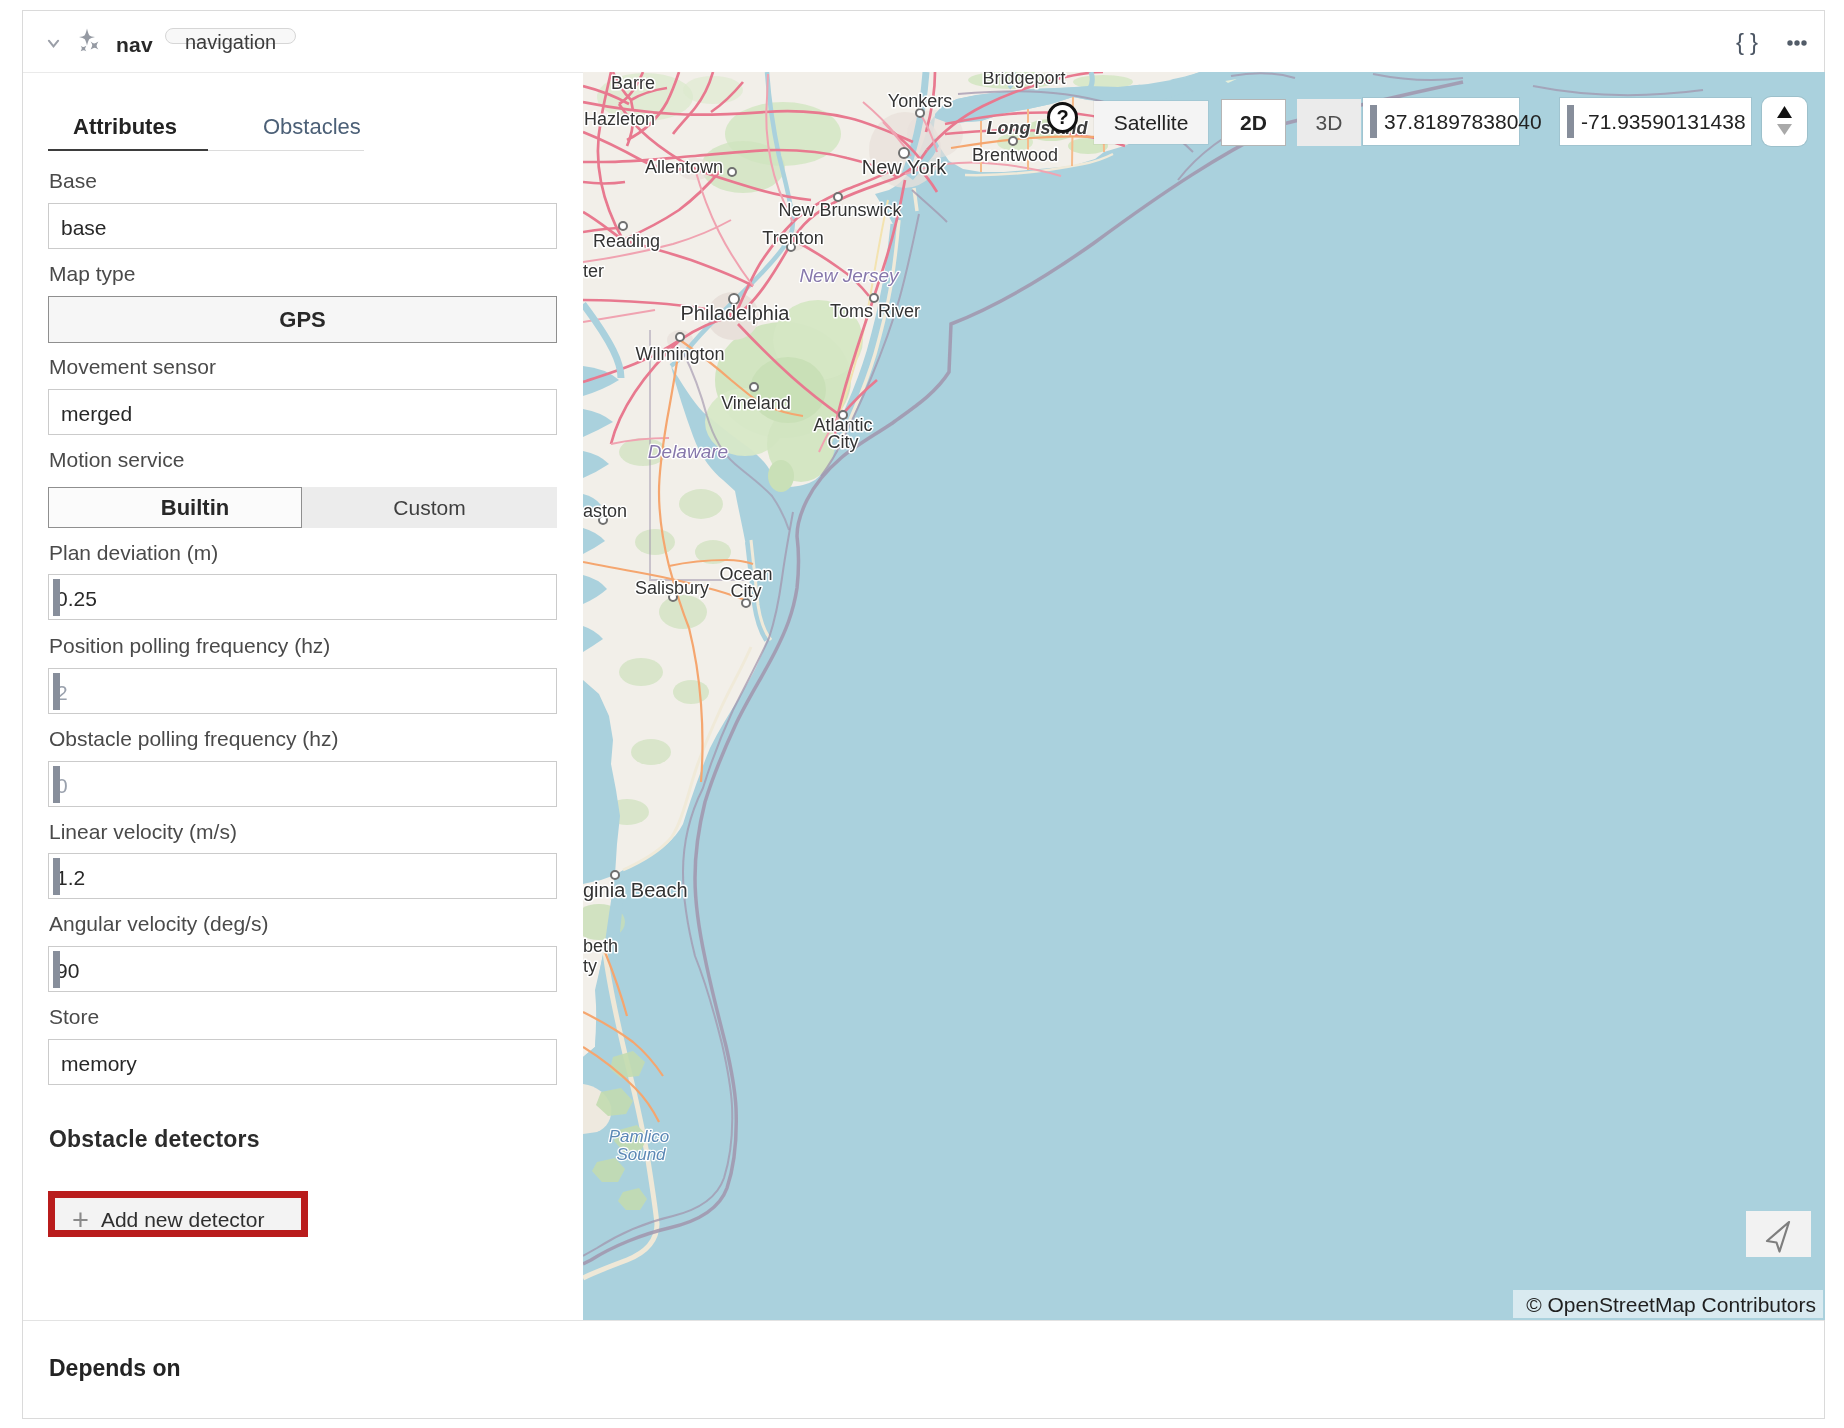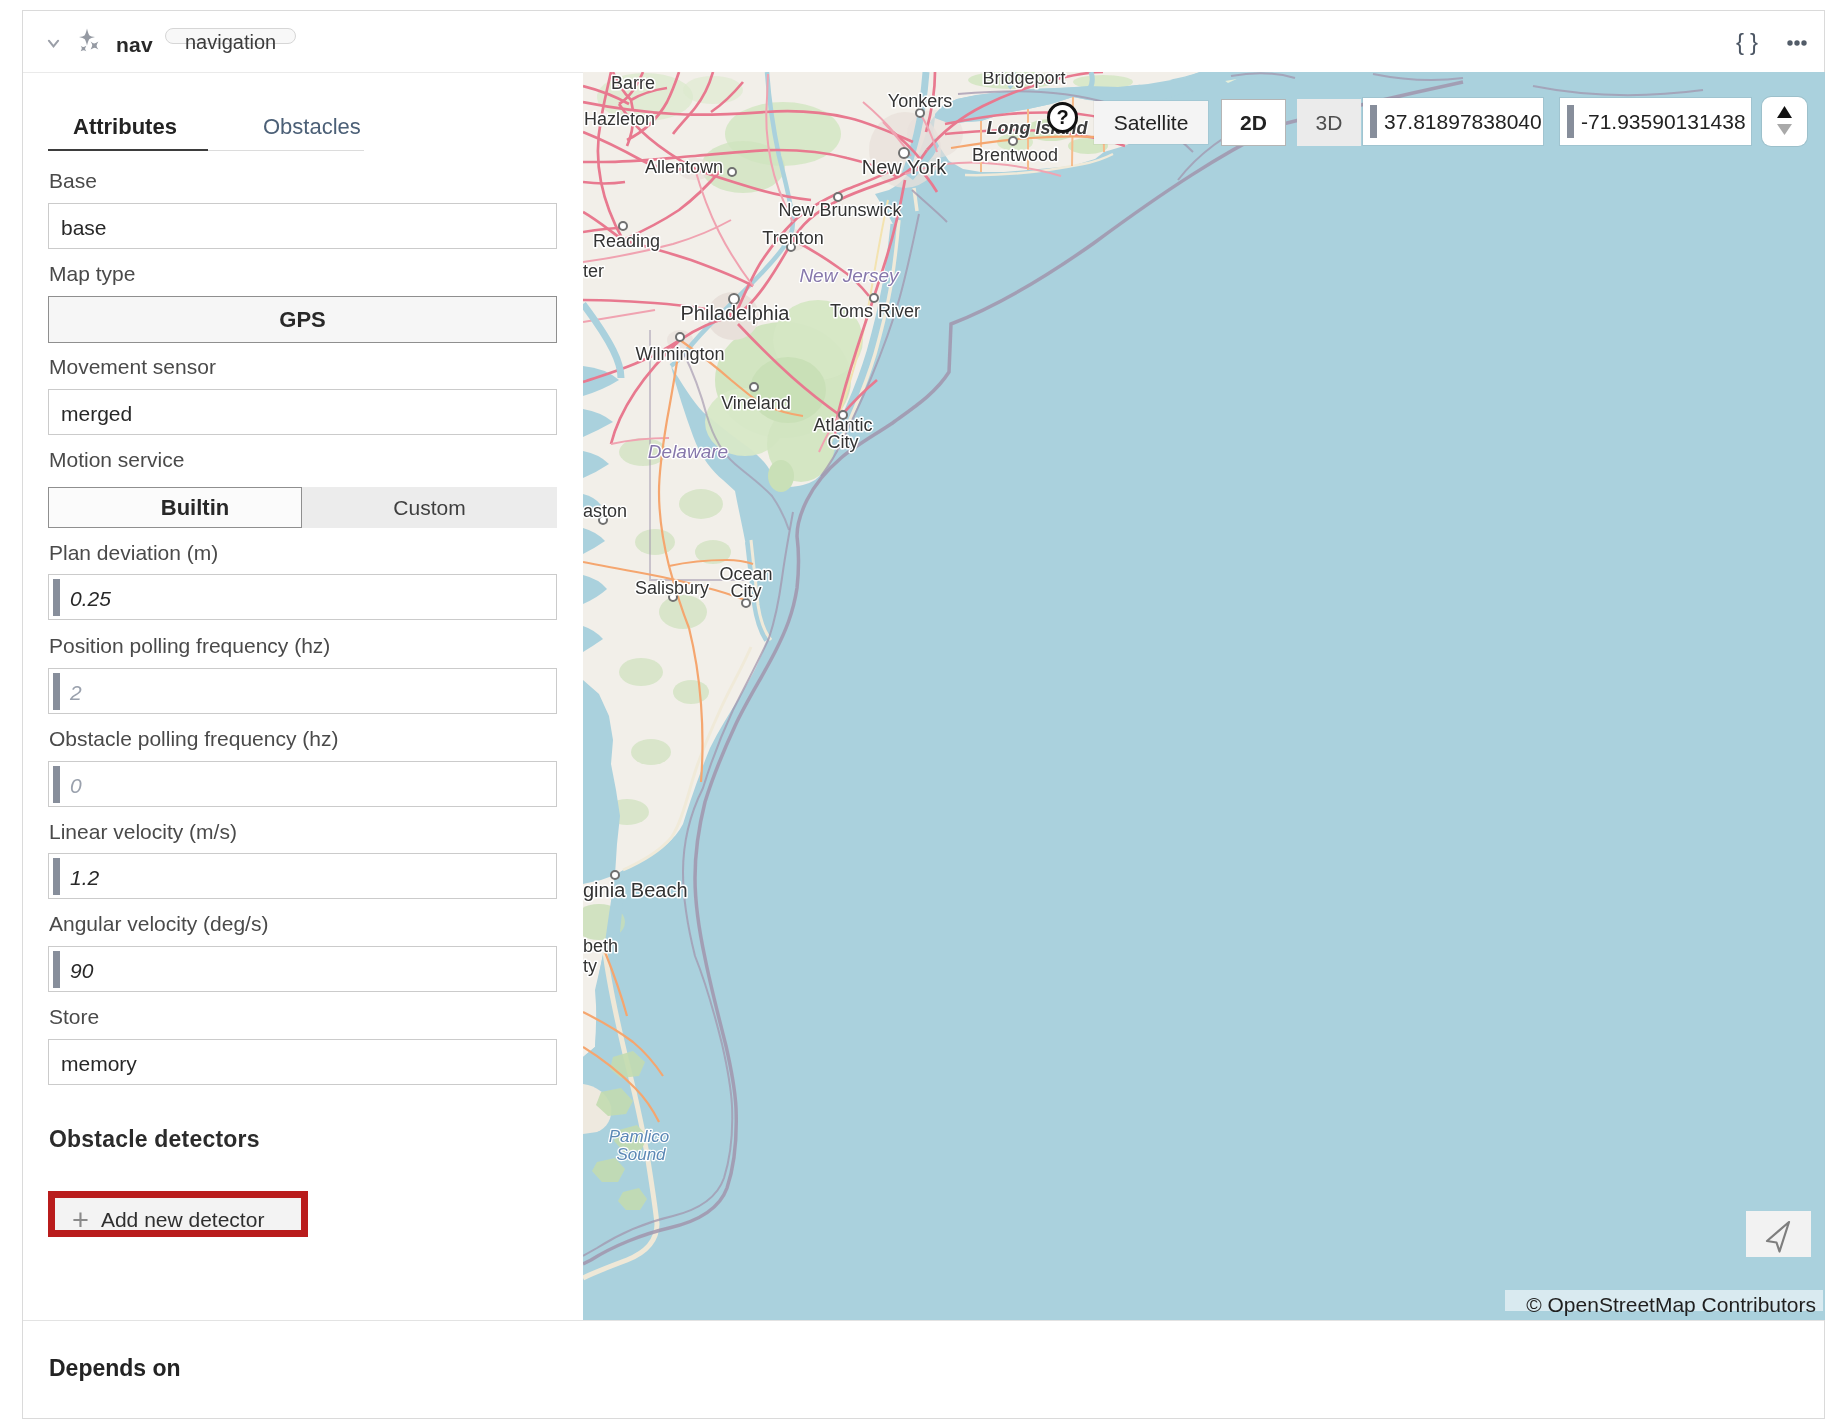--- a/index.html
+++ b/index.html
@@ -12,21 +12,21 @@
   .chev { position:absolute; left:24px; top:26px; width:13px; height:13px; }
   .nav-name { position:absolute; left:93px; top:22px; font-size:21px; font-weight:bold; color:#282828; letter-spacing:0.2px; }
   .pill { position:absolute; left:142px; top:17px; height:16px; padding:0 19px; border:1px solid #d6d6d6; border-radius:15px; background:#f8f8f8; font-size:20px; color:#3c3c3c; line-height:26px; }
   .codeico { position:absolute; left:1713px; top:17px; font-size:24px; color:#4b5563; font-weight:normal; letter-spacing:2px;}
   .tab-a { position:absolute; left:50px; top:103px; font-size:22px; font-weight:bold; color:#232323; }
   .tab-b { position:absolute; left:212px; top:103px; font-size:22px; color:#4c6077;margin-left:28px; }
   .tab-line-dark { position:absolute; left:25px; top:138px; width:160px; height:2px; background:#3d3d3d; }
   .tab-line-lite { position:absolute; left:185px; top:139px; width:156px; height:1px; background:#dcdcdc; }
   .lbl { position:absolute; left:26px; font-size:21px; color:#4a4a4a; }
   .inp { position:absolute; left:25px; width:509px; height:46px; border:1px solid #cbcbcb; background:#fff; font-size:21px; color:#282828; line-height:47px; padding-left:12px; }
-  .inp.num { padding-left:21px;font-style:italic; }
+  .inp.num { padding-left:7px; }
   .bar { position:absolute; left:30px; width:7px; height:37px; background:#878e9b; }
   .ph { color:#9aa1ad; }
   .gps { position:absolute; left:25px; width:509px; height:47px; border:1px solid #8f8f8f; background:#f6f6f6; text-align:center; font-size:22px; font-weight:bold; color:#282828; line-height:45px; }
   .seg { position:absolute; left:25px; width:509px; height:41px; background:#ececec; }
   .seg .on { position:absolute; left:0; top:0; width:254px; height:41px; background:#fbfbfb; border:1px solid #8f8f8f; text-align:center; font-weight:bold; font-size:22px; color:#282828; line-height:39px;padding-left:40px; }
   .seg .off { position:absolute; left:254px; top:0; width:255px; height:41px; text-align:center; font-size:21px; color:#3f3f3f; line-height:41px; }
   .h2 { position:absolute; left:26px; font-size:23px; font-weight:bold; color:#2b2b2b; letter-spacing:0.2px; }
   .addbtn { position:absolute; left:25px; top:1180px; width:260px; height:46px; background:#f3f3f3; border:7px solid #b91c1c; font-size:21px; color:#2f2f2f; line-height:44px; }
   .addbtn .plus { color:#8a8a8a; font-size:29px; font-weight:normal; margin:0 12px 0 17px; vertical-align:-3px;}
   
@@ -38,21 +38,21 @@
   #map { position:absolute; left:560px; top:61px; width:1242px; height:1248px; overflow:hidden; background:#aacfdb; }
   .mapbtn { position:absolute; height:43px; background:#f4f4f4; color:#222; font-size:21px; text-align:center; box-shadow:0 0 0 1px rgba(0,0,0,0.04); }
   .help { position:absolute; left:464px; top:30px; width:31px; height:31px; border-radius:50%; background:#fff; border:3px solid #111; color:#111; font-size:20px; font-weight:bold; text-align:center; line-height:25px; }
   .sat { left:511px; top:29px; width:114px; line-height:43px; }
   .d2 { position:absolute; left:638px; top:27px; width:65px; height:47px; background:#fff; border:1px solid #b5b5b5; font-weight:bold; font-size:21px; color:#222; text-align:center; line-height:45px; }
   .d3 { position:absolute; left:703px; top:27px; width:64px; height:47px; background:#ebebeb; font-size:21px; color:#4e4e4e; text-align:center; line-height:47px;margin-left:11px; }
   .coord { position:absolute; top:26px; height:47px; background:#fff; font-size:21px; color:#222; line-height:47px; box-shadow:0 0 0 1px rgba(0,0,0,0.06);}
   .coord .cbar { position:absolute; left:7px; top:7px; width:7px; height:33px; background:#878e9b; }
   .spin { position:absolute; left:1179px; top:25px; width:45px; height:49px; background:#fff; border-radius:9px; box-shadow:0 0 0 1px rgba(0,0,0,0.08); }
   .locbtn { position:absolute; left:1163px; top:1139px; width:65px; height:46px; background:#f2f2f2; }
-  .attr { position:absolute; right:2px; top:1218px; height:21px; background:rgba(255,255,255,0.55); font-size:21px; color:#1f1f1f; line-height:30px; padding:0 7px 0 21px; }
+  .attr { position:absolute; right:2px; top:1218px; height:28px; background:rgba(255,255,255,0.55); font-size:21px; color:#1f1f1f; line-height:30px; padding:0 7px 0 13px; }
 </style>
 </head>
 <body>
 <div id="page">
   <div class="card">
     <div class="hdr">
       <svg class="chev" viewBox="0 0 14 14">
           <path d="M2 4 L7 10 L12 4" fill="none" stroke="#9b9fa8" stroke-width="2.2" stroke-linecap="round"></path>
         </svg>
       <svg class="abs" style="left:55px;top:16px" width="26" height="28" viewBox="0 0 26 28">
@@ -327,21 +327,21 @@
           <text x="266" y="210" font-size="19" fill="#8677ab" text-anchor="middle">New Jersey</text>
           <text x="105" y="386" font-size="19" fill="#8677ab" text-anchor="middle">Delaware</text>
           <text x="56" y="1070" font-size="17" fill="#5b88b5" text-anchor="middle">Pamlico</text>
           <text x="58" y="1088" font-size="17" fill="#5b88b5" text-anchor="middle">Sound</text>
         </g>
       </svg>
       <div class="help">?</div>
       <div class="mapbtn sat">Satellite</div>
       <div class="d2">2D</div>
       <div class="d3">3D</div>
-      <div class="coord" style="left:780px;width:180px;padding-left:21px;">37.81897838040<span class="cbar"></span></div>
+      <div class="coord" style="left:780px;width:156px;padding-left:21px;">37.81897838040<span class="cbar"></span></div>
       <div class="coord" style="left:977px;width:191px;padding-left:21px;">-71.93590131438<span class="cbar"></span></div>
       <div class="spin">
         <svg width="45" height="49" viewBox="0 0 45 49">
             <path d="M22.5 9 L30 21 L15 21 Z" fill="#111"></path>
             <path d="M22.5 38 L30 27 L15 27 Z" fill="#a9a9a9"></path>
           </svg>
       </div>
       <div class="locbtn">
         <svg width="65" height="46" viewBox="0 0 65 46">
             <path d="M43 11 L21 30 L30.5 31.5 L33.5 40.5 Z" fill="none" stroke="#7e7e7e" stroke-width="2.2" stroke-linejoin="round"></path>

